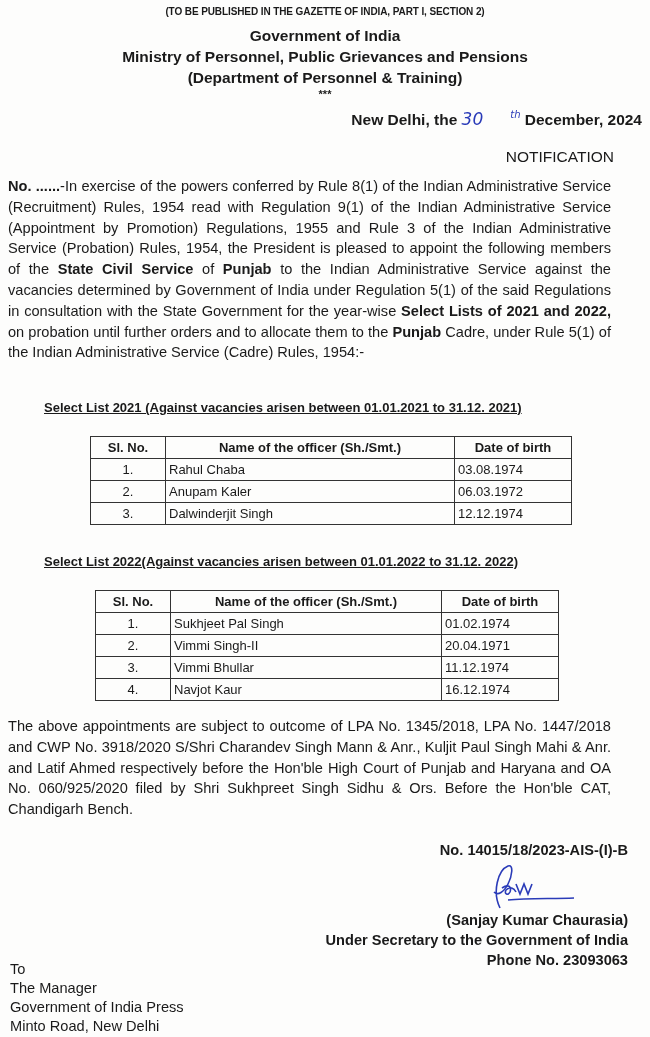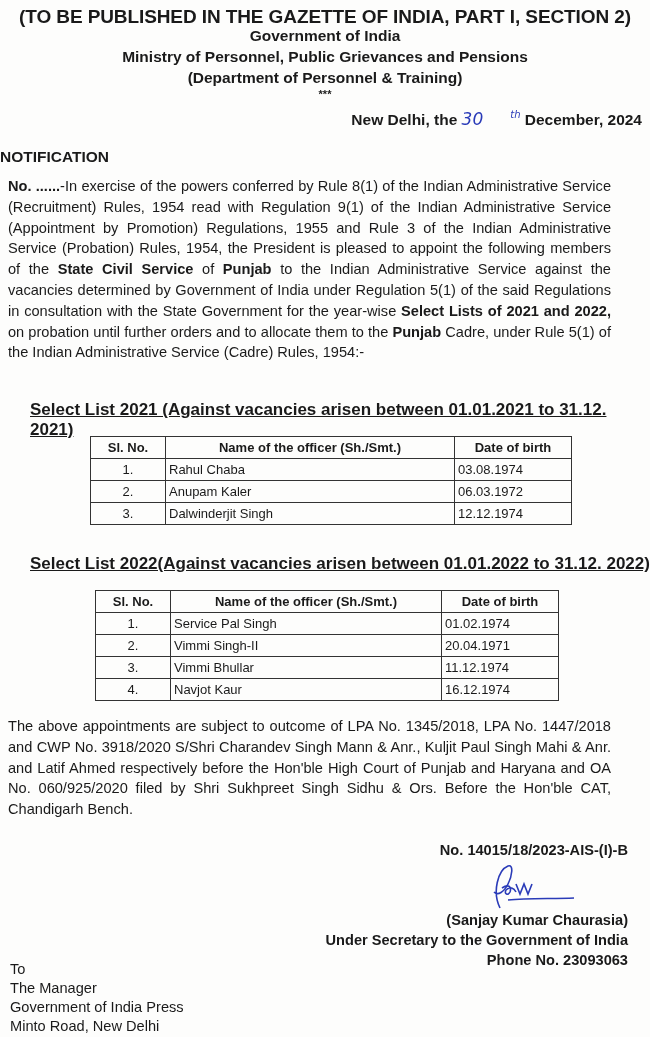--- a/index.html
+++ b/index.html
@@ -1,33 +1,33 @@
 <!DOCTYPE html>
 <html><head>
 <meta charset="utf-8">
 <style>
   html, body { margin: 0; padding: 0; background: #ffffff; }
   body {
     width: 650px; height: 1037px; overflow: hidden; position: relative;
     font-family: "Liberation Sans", sans-serif; color: #1a1a1a;
   }
   .page { position: absolute; left: 0; top: 0; width: 650px; height: 1037px; background: #fdfdfc; }
-  .hdr1 { position: absolute; top: 6px; left: 0; width: 650px; font-weight: bold; font-size: 19px; text-align: center; letter-spacing: -0.1px; }
+  .hdr1 { position: absolute; top: 6px; left: 0; width: 650px; font-weight: bold; font-size: 10px; text-align: center; letter-spacing: -0.1px; }
   .hdr2 { position: absolute; top: 27px; left: 0; width: 650px; font-weight: bold; font-size: 15.5px; text-align: center; }
   .hdr3 { position: absolute; top: 48px; left: 0; width: 650px; font-weight: bold; font-size: 15.5px; text-align: center; }
   .hdr4 { position: absolute; top: 69px; left: 0; width: 650px; font-weight: bold; font-size: 15.5px; text-align: center; }
   .stars { position: absolute; top: 88px; left: 0; width: 650px; font-weight: bold; font-size: 11px; text-align: center; }
   .date { position: absolute; top: 109px; right: 8px; font-weight: bold; font-size: 15.5px; }
   .hand { font-family: "DejaVu Sans", sans-serif; color: #2a3bb8; font-weight: normal; font-size: 17px; font-style: italic; }
   .hand sup { font-size: 10px; margin-left: 27px; }
-  .notif { position: absolute; top: 148px; left: 0; width: 614px; font-weight: bold; font-size: 15.5px; text-align: left; }
+  .notif { position: absolute; top: 148px; left: 0; width: 614px; font-weight: normal; font-size: 15.5px; text-align: right; }
   .para { position: absolute; left: 8px; width: 603px; font-size: 14.6px; line-height: 20.8px; text-align: justify; }
   .p1 { top: 176px; }
   .para b { font-weight: bold; }
-  .listhead { position: absolute; left: 30px; font-weight: bold; font-size: 17px; text-decoration: underline; }
+  .listhead { position: absolute; left: 44px; font-weight: bold; font-size: 13px; text-decoration: underline; }
   .lh1 { top: 400px; }
   .lh2 { top: 554px; }
   table { position: absolute; border-collapse: collapse; font-size: 13px; }
   td, th { border: 1.3px solid #333; padding: 0 3px; height: 21px; }
   th { font-weight: bold; }
   .t1 { top: 436px; left: 90px; width: 482px; }
   .t2 { top: 590px; left: 95px; width: 464px; }
   .c-sl { width: 68px; text-align: center; }
   .c-name { text-align: left; }
   .c-dob { width: 110px; text-align: left; }
@@ -92,21 +92,21 @@
   <div class="listhead lh2">Select List 2022(Against vacancies arisen between 01.01.2022 to 31.12. 2022)</div>
   <table class="t2">
     <tbody>
         <tr>
       <th class="c-sl">Sl. No.</th>
       <th class="c-name">Name of the officer (Sh./Smt.)</th>
       <th class="c-dob">Date of birth</th>
     </tr>
     <tr>
       <td class="c-sl">1.</td>
-      <td class="c-name">Service Pal Singh</td>
+      <td class="c-name">Sukhjeet Pal Singh</td>
       <td class="c-dob">01.02.1974</td>
     </tr>
     <tr>
       <td class="c-sl">2.</td>
       <td class="c-name">Vimmi Singh-II</td>
       <td class="c-dob">20.04.1971</td>
     </tr>
     <tr>
       <td class="c-sl">3.</td>
       <td class="c-name">Vimmi Bhullar</td>

